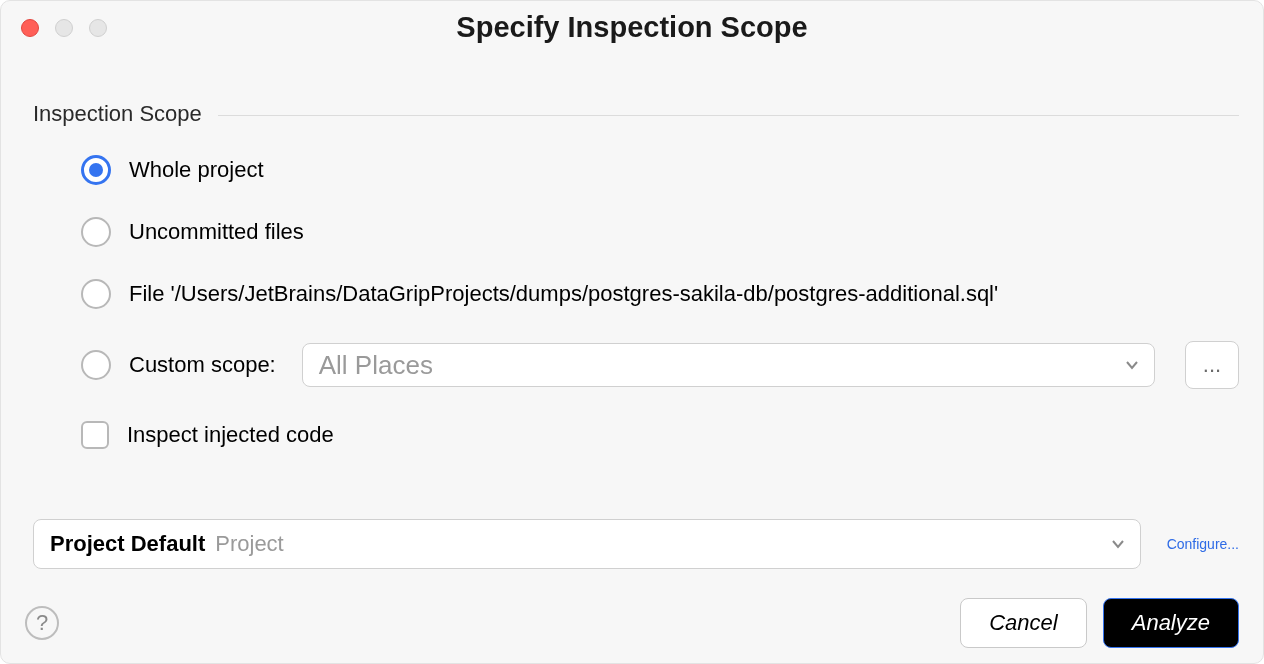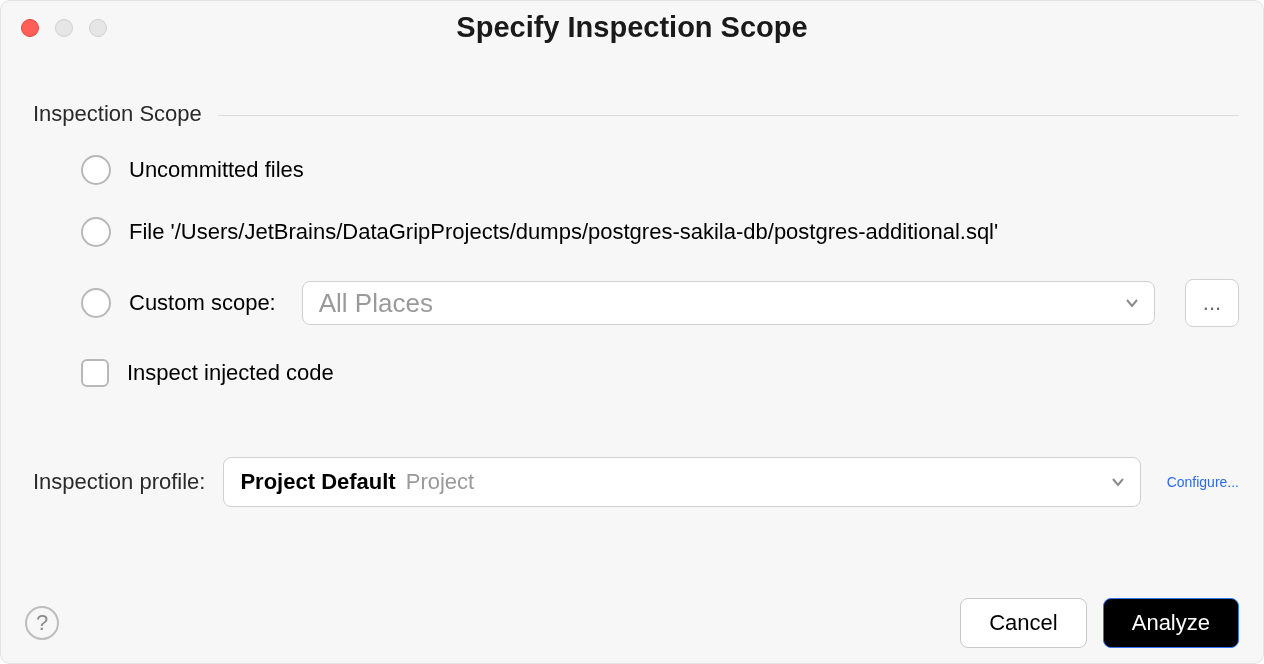--- a/index.html
+++ b/index.html
@@ -193,20 +193,21 @@
     background: transparent;
   }
   .footer-spacer { flex: 1; }
   .btn {
     height: 50px;
     padding: 0 28px;
     border-radius: 8px;
     font-size: 22px;
     display: flex; align-items: center; justify-content: center;
     margin-left: 16px;
+    font-style: italic;
   }
   .btn-secondary {
     background: #ffffff;
     border: 1px solid #c9c9c9;
     color: #000000;
   }
   .btn-primary {
     background: #000000;
     border: 1px solid #3574f0;
     color: #ffffff;
@@ -228,20 +229,24 @@
   </div>
 
   <div class="content">
 
     <div class="group">
       <div class="group-line"></div>
       <span class="group-label">Inspection Scope</span>
 
       <div class="options">
 
+        <div class="opt-row">
+          <div class="radio selected"></div>
+          <span class="opt-label">Whole project</span>
+        </div>
 
         <div class="opt-row">
           <div class="radio"></div>
           <span class="opt-label">Uncommitted files</span>
         </div>
 
         <div class="opt-row">
           <div class="radio"></div>
           <span class="opt-label">File '/Users/JetBrains/DataGripProjects/dumps/postgres-sakila-db/postgres-additional.sql'</span>
         </div>
@@ -262,21 +267,20 @@
 
         <div class="opt-row">
           <div class="checkbox"></div>
           <span class="opt-label">Inspect injected code</span>
         </div>
 
       </div>
     </div>
 
     <div class="profile-row">
-      <span class="profile-label">Inspection profile:</span>
       <div class="profile-dropdown">
         <span class="primary">Project Default</span>
         <span class="secondary">Project</span>
         <svg class="chev" viewBox="0 0 16 16">
             <path d="M3 5 L8 11 L13 5" fill="none" stroke="#8a8a8a" stroke-width="2"></path>
           </svg>
       </div>
       <span class="configure-link">Configure...</span>
     </div>
 

